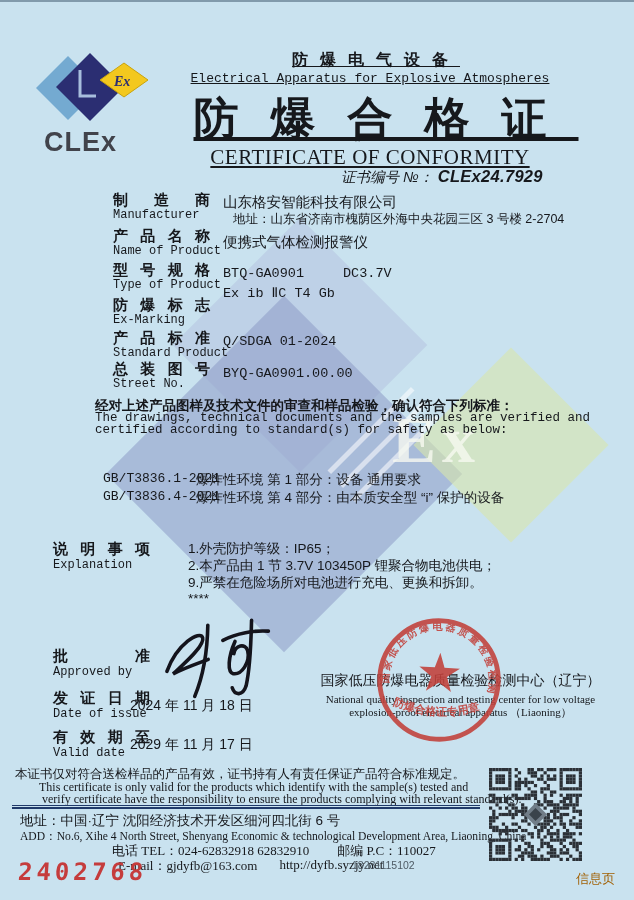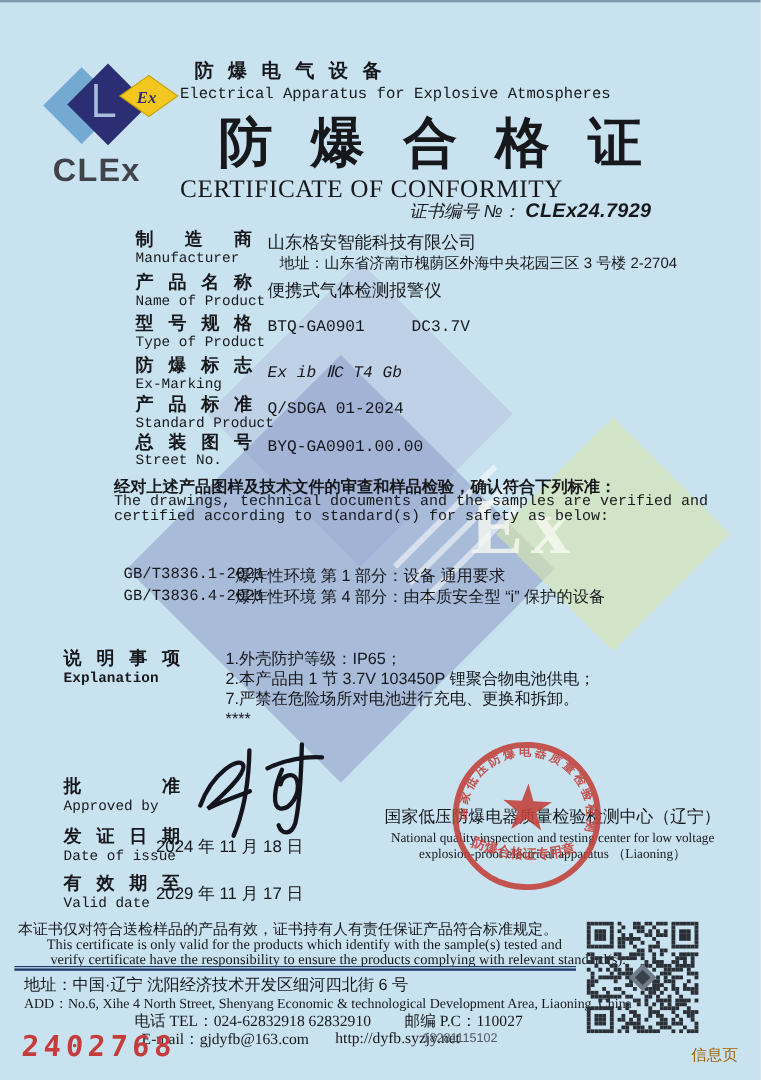--- a/index.html
+++ b/index.html
@@ -13,21 +13,21 @@
   
   .wm{position:absolute;z-index:0;}
   .wm-d{transform:rotate(45deg);}
   .wm-d1{left:210px;top:255px;width:180px;height:180px;background:#b4c2e0;opacity:.55;}
   .wm-d2{left:158px;top:348px;width:252px;height:252px;background:#8d9bc7;opacity:.55;}
   .wm-d3{left:442px;top:376px;width:138px;height:138px;background:#d9e6ab;opacity:.6;}
   .wm-ex{left:392px;top:402px;font-family:"Liberation Serif",serif;font-size:66px;
     font-weight:bold;color:rgba(246,249,240,.8);letter-spacing:6px;}
   .wm-bar{width:118px;height:5px;background:rgba(255,255,255,.55);transform:rotate(-45deg);}
   
-  .hdr{position:absolute;left:150px;top:50px;width:440px;text-align:left;z-index:1;}
+  .hdr{position:absolute;left:150px;top:50px;width:440px;text-align:center;z-index:1;text-decoration:underline;}
   .hdr-cn1{font-size:16px;font-weight:bold;letter-spacing:12px;text-indent:12px;line-height:1.2;}
   .hdr-en1{font-family:"Liberation Mono",monospace;font-size:13px;margin-top:2px;}
   .hdr-title{font-size:45px;font-weight:bold;letter-spacing:32px;text-indent:32px;
     margin-top:9px;line-height:1.05;white-space:nowrap;}
   .hdr-en2{font-family:"Liberation Serif",serif;font-size:21px;margin-top:3px;letter-spacing:.5px;}
   .cert-no{position:absolute;left:341px;top:167px;z-index:1;white-space:nowrap;font-style:italic;}
   .cert-no .lab{font-size:14.5px;}
   .cert-no .val{font-size:16.5px;font-weight:bold;letter-spacing:.3px;}
   
   .logo{position:absolute;left:30px;top:50px;z-index:1;}
@@ -121,44 +121,44 @@
   <div class="lbl-en" style="top:245px;">Name of Product</div>
   <div class="val-cjk" style="top:233px;">便携式气体检测报警仪</div>
 
   <div class="lbl-cn" style="top:262px;">型 号 规 格</div>
   <div class="lbl-en" style="top:279px;">Type of Product</div>
   <div class="val-lat" style="top:266px;">BTQ-GA0901</div>
   <div class="val-lat" style="top:266px;left:343px;">DC3.7V</div>
 
   <div class="lbl-cn" style="top:297px;">防 爆 标 志</div>
   <div class="lbl-en" style="top:314px;">Ex-Marking</div>
-  <div class="val-lat" style="top:301px;font-style:italic;">Ex ib ⅡC T4 Gb</div>
+  <div class="val-lat" style="top:284px;">Ex ib ⅡC T4 Gb</div>
 
   <div class="lbl-cn" style="top:330px;">产 品 标 准</div>
   <div class="lbl-en" style="top:347px;">Standard Product</div>
   <div class="val-lat" style="top:334px;">Q/SDGA 01-2024</div>
 
   <div class="lbl-cn" style="top:361px;">总 装 图 号</div>
   <div class="lbl-en" style="top:378px;">Street No.</div>
   <div class="val-lat" style="top:366px;">BYQ-GA0901.00.00</div>
 
   <div class="stmt-cn">经对上述产品图样及技术文件的审查和样品检验，确认符合下列标准：</div>
   <div class="stmt-en" style="top:411px;">The drawings, technical documents and the samples are verified and</div>
   <div class="stmt-en" style="top:423px;">certified according to standard(s) for safety as below:</div>
 
   <div class="std-code" style="top:471px;">GB/T3836.1-2021</div>
   <div class="std-desc" style="top:471px;">爆炸性环境 第 1 部分：设备 通用要求</div>
   <div class="std-code" style="top:489px;">GB/T3836.4-2021</div>
   <div class="std-desc" style="top:489px;">爆炸性环境 第 4 部分：由本质安全型 “i” 保护的设备</div>
 
   <div class="lbl-cn lblL" style="top:541px;">说 明 事 项</div>
-  <div class="lbl-en lblL" style="top:559px;font-weight:bold;">Explanation</div>
+  <div class="lbl-en lblL" style="top:559px;">Explanation</div>
   <div class="exp-item" style="top:540px;">1.外壳防护等级：IP65；</div>
   <div class="exp-item" style="top:557px;">2.本产品由 1 节 3.7V 103450P 锂聚合物电池供电；</div>
-  <div class="exp-item" style="top:574px;">7.严禁在危险场所对电池进行充电、更换和拆卸。</div>
+  <div class="exp-item" style="top:574px;">9.严禁在危险场所对电池进行充电、更换和拆卸。</div>
   <div class="exp-item" style="top:591px;">****</div>
 
   <div class="lbl-cn lblL" style="top:648px;">批 准</div>
   <div class="lbl-en lblL" style="top:666px;">Approved by</div>
   <svg class="sig" width="140" height="88" viewBox="0 0 140 88">
     <g fill="none" stroke="#14141c" stroke-width="3.6" stroke-linecap="round">
       <path d="M8,55 C20,28 44,16 46,24 C48,32 24,50 14,58 C28,52 44,48 50,46"></path>
       <path d="M52,12 C50,35 44,62 34,82"></path>
       <path d="M78,30 C70,45 68,60 74,62 C82,64 92,52 90,40 C88,32 78,34 76,42"></path>
       <path d="M96,10 C94,30 92,55 86,75 C82,85 74,84 72,76"></path>

